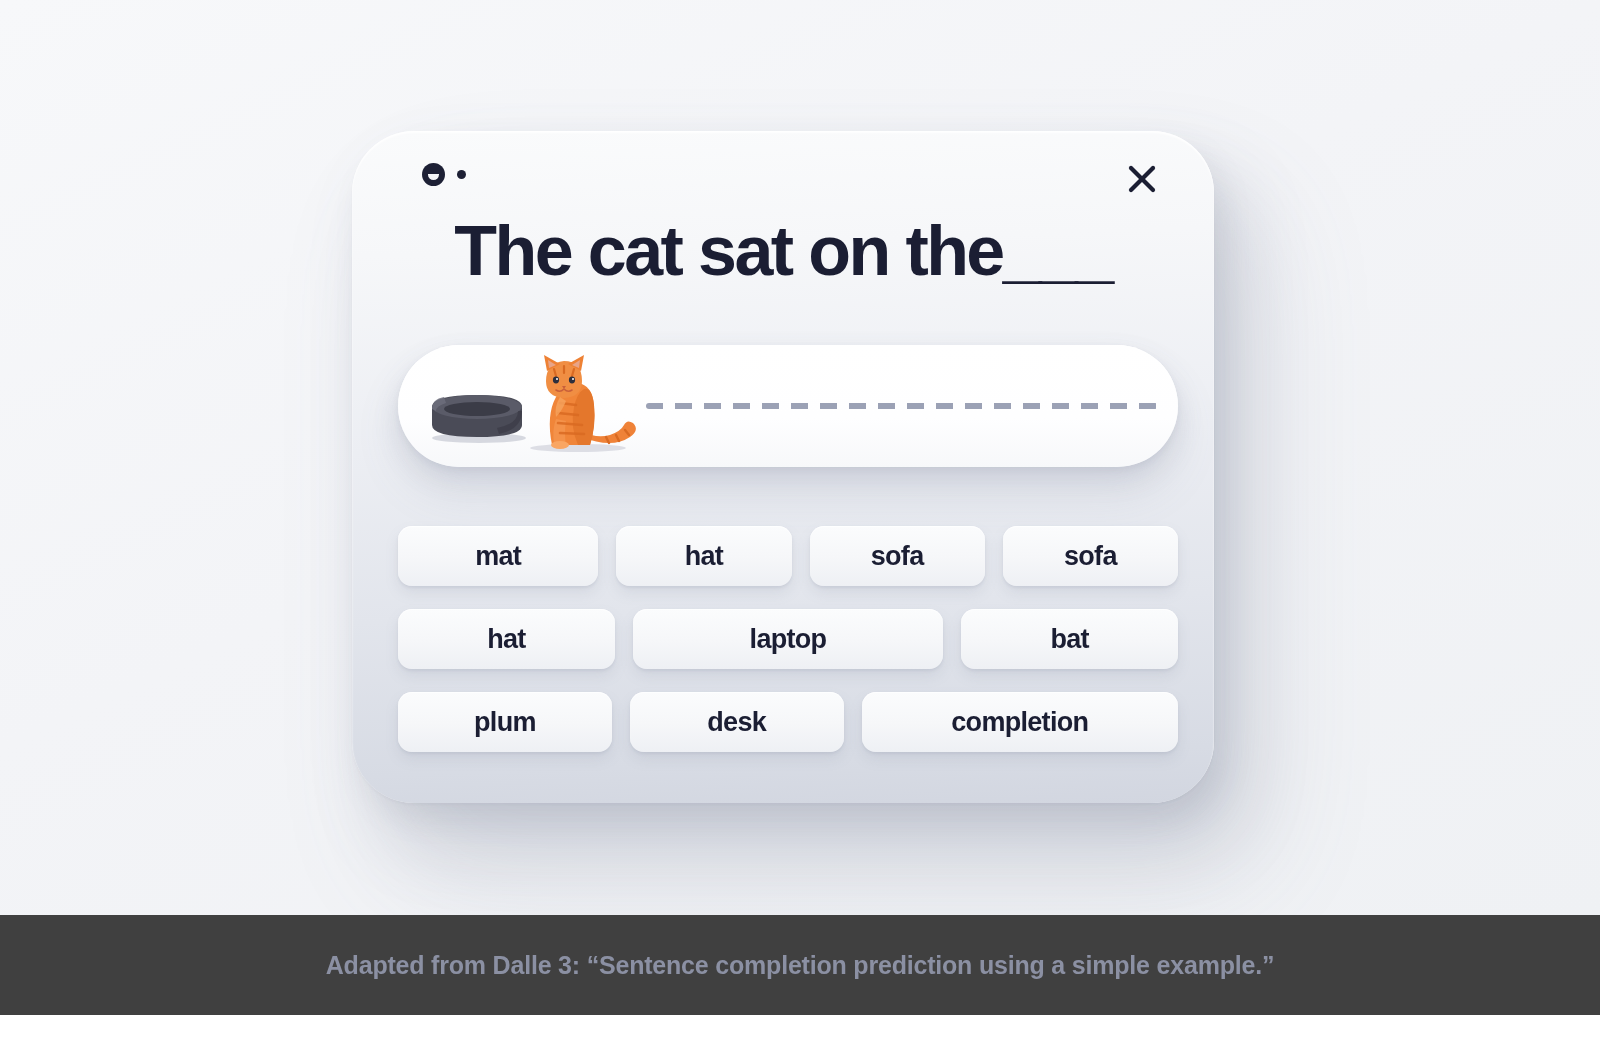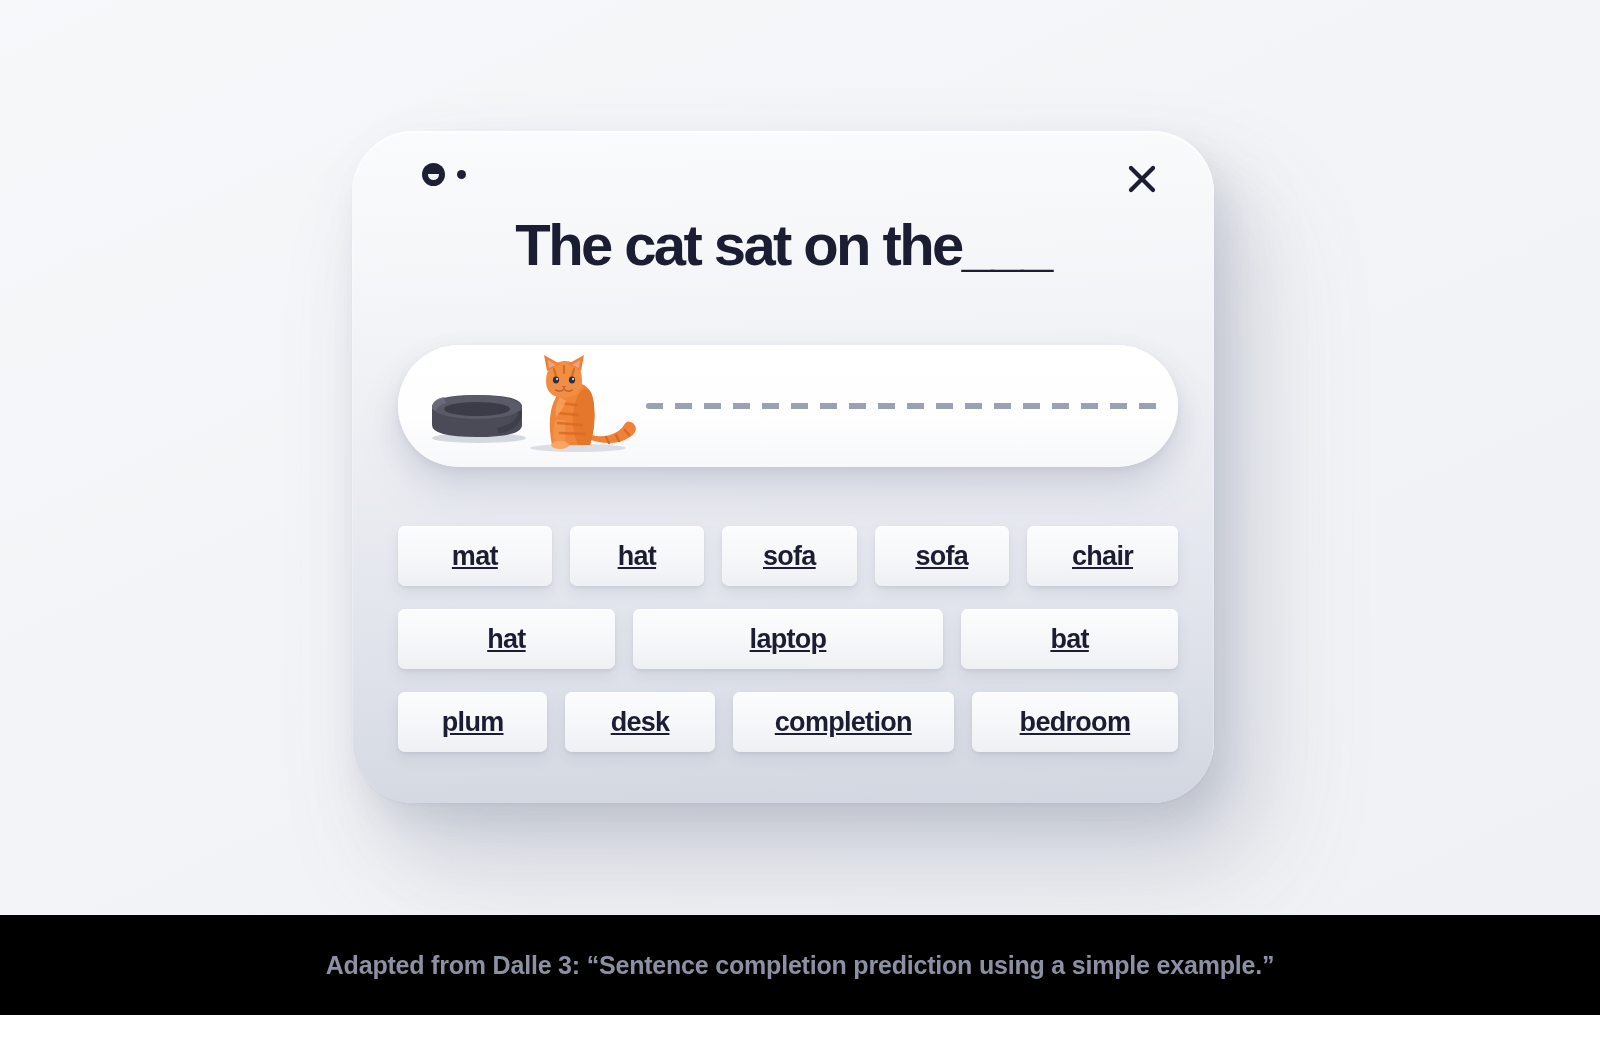--- a/index.html
+++ b/index.html
@@ -24,21 +24,21 @@
     height: 915px;
     background: linear-gradient(155deg, #f7f8fa 0%, #f3f4f7 45%, #eff1f4 100%);
   }
 
   
   #caption-strip {
     position: absolute;
     left: 0; top: 915px;
     width: 1600px;
     height: 100px;
-    background: #000000;
+    background: #404040;
     display: flex;
     align-items: center;
     justify-content: center;
   }
   #caption-text {
     font-size: 25px;
     font-weight: 700;
     color: #8b90a3;
     letter-spacing: -0.2px;
     white-space: nowrap;
@@ -109,21 +109,21 @@
     cursor: pointer;
   }
   #close-button svg { display: block; }
 
   
   #prompt-title {
     position: absolute;
     left: 0; right: 0;
     top: 80px;
     text-align: center;
-    font-size: 58px;
+    font-size: 70px;
     font-weight: 700;
     color: #1b1e33;
     letter-spacing: -2.6px;
     white-space: nowrap;
   }
 
   
   #answer-field {
     position: absolute;
     left: 46px;
@@ -177,36 +177,35 @@
     width: 780px;
     display: flex;
     gap: 18px;
   }
   #chip-row-0 { top: 395px; }
   #chip-row-1 { top: 478px; }
   #chip-row-2 { top: 561px; }
 
   .word-chip {
     height: 60px;
-    border-radius: 7px;
+    border-radius: 14px;
     background: linear-gradient(180deg, #fbfcfd 0%, #f6f7f9 52%, #eef0f4 100%);
     display: flex;
     align-items: center;
     justify-content: center;
     font-size: 27px;
     font-weight: 700;
     color: #1b1e33;
     letter-spacing: -0.7px;
     cursor: pointer;
     box-shadow:
       0 1px 1px rgba(255,255,255,0.85) inset,
       0 2px 3px rgba(118,126,150,0.13),
       0 7px 14px rgba(114,123,148,0.13);
     white-space: nowrap;
-    text-decoration: underline;
   }
 </style>
 </head>
 <body>
 
 <div id="stage">
 
   <div id="card">
 
     <div id="brand-dots">
@@ -269,34 +268,32 @@
       </svg>
 
       <div id="dashed-trail"></div>
     </div>
 
     <div class="chip-row" id="chip-row-0">
       <div class="word-chip" style="flex:1.20">mat</div>
       <div class="word-chip" style="flex:1.05">hat</div>
       <div class="word-chip" style="flex:1.05">sofa</div>
       <div class="word-chip" style="flex:1.05">sofa</div>
-      <div class="word-chip" style="flex:1.18">chair</div>
     </div>
 
     <div class="chip-row" id="chip-row-1">
       <div class="word-chip" style="flex:0.88">hat</div>
       <div class="word-chip" style="flex:1.26">laptop</div>
       <div class="word-chip" style="flex:0.88">bat</div>
     </div>
 
     <div class="chip-row" id="chip-row-2">
       <div class="word-chip" style="flex:1.00">plum</div>
       <div class="word-chip" style="flex:1.00">desk</div>
       <div class="word-chip" style="flex:1.48">completion</div>
-      <div class="word-chip" style="flex:1.38">bedroom</div>
     </div>
 
   </div>
 </div>
 
 <div id="caption-strip">
   <div id="caption-text">Adapted from Dalle 3: “Sentence completion prediction using a simple example.”</div>
 </div>
 
 </body></html>

